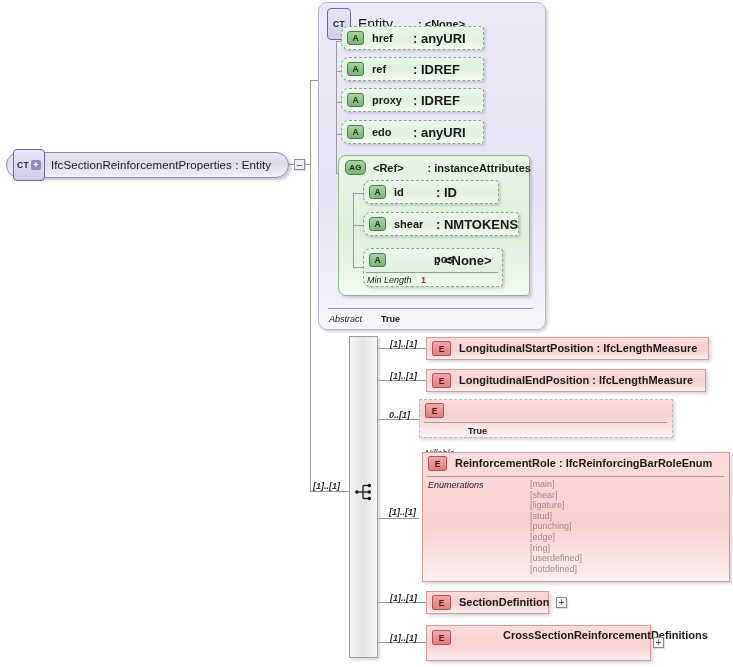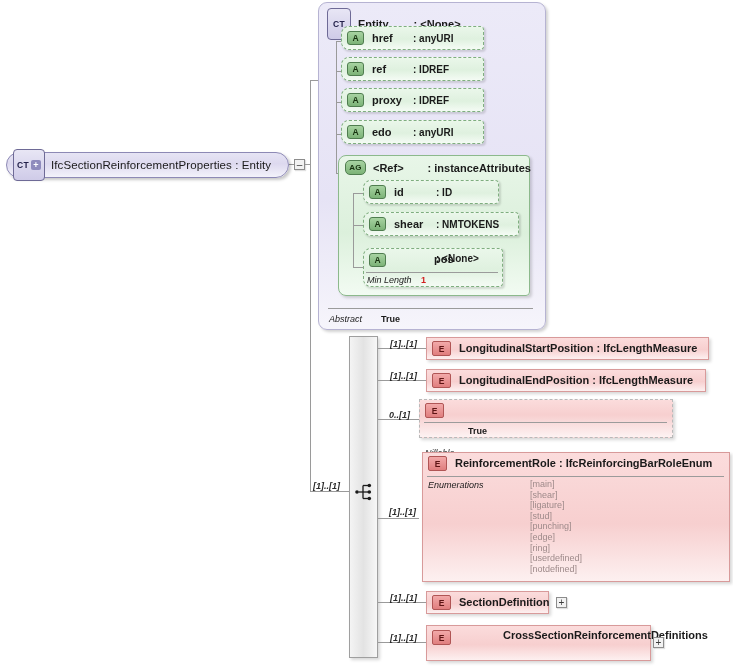--- a/index.html
+++ b/index.html
@@ -74,21 +74,21 @@
     background: linear-gradient(to bottom, #eceaf8 0%, #e6e3f5 60%, #f6f5fb 100%);
     border: 1px solid #b6b3d2;
     border-radius: 9px;
     box-shadow: 2px 2px 3px rgba(0,0,0,0.18);
   }
   #entity-head {
     position: absolute; left: 8px; top: 5px;
     display: flex; align-items: center; gap: 7px;
   }
   #entity-head .name {
-    font-size: 11px; font-weight: bold; color: #1a1a1a; white-space: nowrap;
+    font-size: 14px; font-weight: normal; color: #1a1a1a; white-space: nowrap;
   }
   #entity-head .type {
     font-size: 11px; font-weight: bold; color: #1a1a1a; white-space: nowrap;
   }
 
   
   .attr-node {
     position: absolute;
     background: linear-gradient(to bottom, #eaf7ea 0%, #dff1df 55%, #f4fbf4 100%);
     border: 1px dashed #7fae7f;
@@ -103,21 +103,21 @@
     width: 17px; height: 14px;
     border: 1px solid #4f7d4f; border-radius: 3px;
     background: linear-gradient(to bottom, #a7d3a1, #7cb377);
     color: #17320f; font-size: 8.5px; font-weight: bold;
   }
   .attr-name {
     font-size: 11px; font-weight: bold; color: #1a1a1a;
     margin-left: 8px; white-space: nowrap;
   }
   .attr-type {
-    font-size: 10px; font-weight: bold; color: #1a1a1a;
+    font-size: 13px; font-weight: bold; color: #1a1a1a;
     position: absolute; white-space: nowrap;
   }
 
   
   #ag-box {
     position: absolute;
     left: 338px; top: 155px;
     width: 192px; height: 141px;
     background: linear-gradient(to bottom, #e8f6e8 0%, #dcf0dc 55%, #f2fbf2 100%);
     border: 1px solid #8cb98c;

